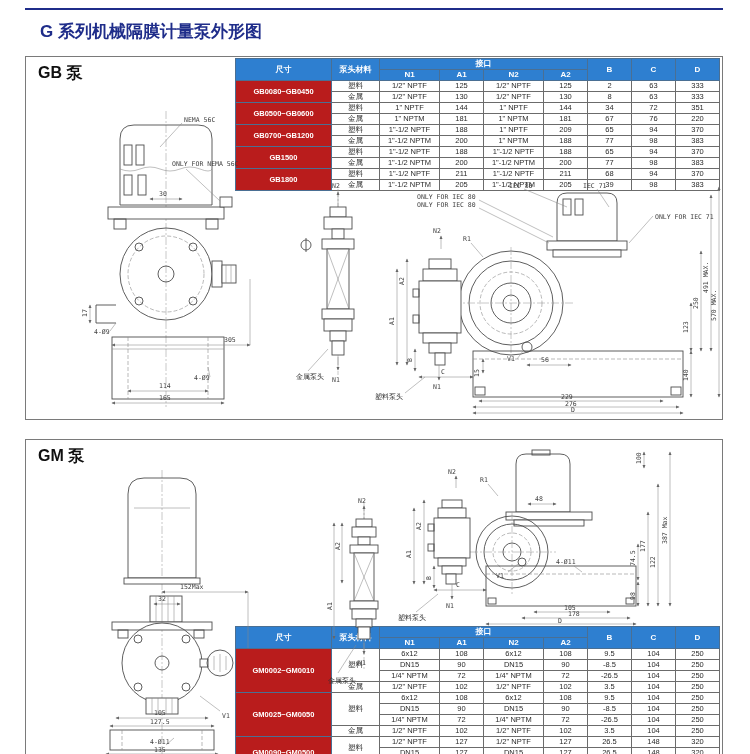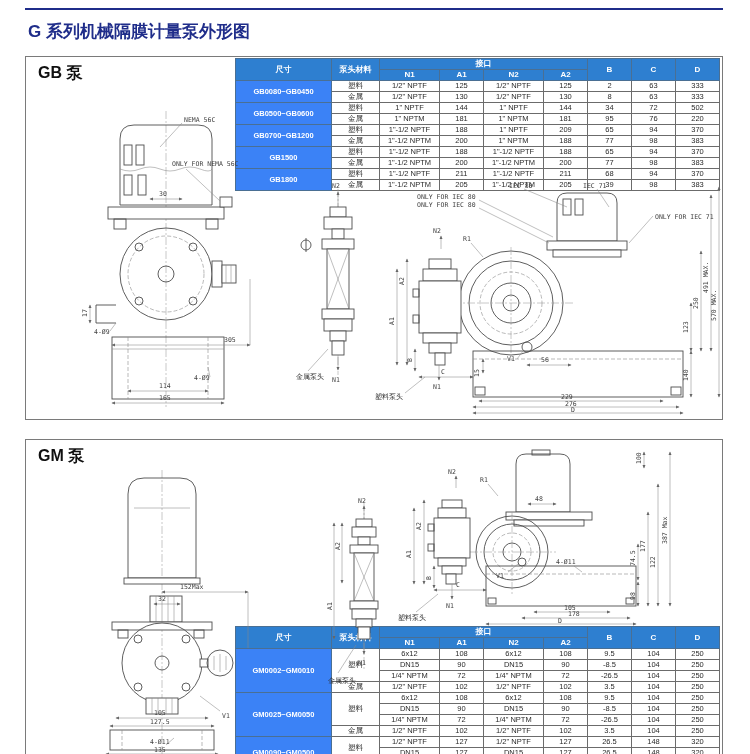--- a/index.html
+++ b/index.html
@@ -1,32 +1,32 @@
 <!DOCTYPE html>
 <html><head>
 <meta charset="utf-8">
 <style>
   html,body{margin:0;padding:0;background:#fff;}
   .page{position:relative;width:750px;height:754px;background:#fff;overflow:hidden;
         font-family:"Liberation Sans",sans-serif;}
   .top-rule{position:absolute;left:25px;top:8px;width:698px;height:2px;background:#1f2d8a;}
-  .title{position:absolute;left:28px;top:20px;margin:0;font-size:17px;font-weight:bold;color:#1f2d8a;}
+  .title{position:absolute;left:40px;top:20px;margin:0;font-size:17px;font-weight:bold;color:#1f2d8a;}
   .panel{position:absolute;left:25px;width:698px;border:1px solid #7a7a7a;background:#fff;box-sizing:border-box;padding-left:12px;}
   .panel.gb{top:56px;height:364px;}
   .panel.gm{top:432px;height:320px;margin-top:7px;}
   .panel-title{position:absolute;left:12px;top:6px;margin:0;font-size:16px;font-weight:bold;color:#101010;}
 
   table.spec{position:absolute;border-collapse:collapse;table-layout:fixed;width:388px;
              font-size:7.5px;background:#fff;border:1px solid #3a3a3a;}
   .gb table.spec{left:209px;top:1px;}
   .gm table.spec{left:209px;top:186px;}
   table.spec th,table.spec td{border:1px solid #6b6b6b;padding:0;text-align:center;height:10px;
              line-height:10px;white-space:nowrap;overflow:hidden;font-weight:normal;color:#2a2a2a;}
   table.spec thead th{background:#2e7fd0;color:#fff;font-weight:bold;font-size:8px;border-color:#4a6f93;}
-  table.spec td.grp{background:#3b82f6;color:#fff;font-weight:bold;font-size:7.5px;border-color:#4a6f93;}
+  table.spec td.grp{background:#b91c1c;color:#fff;font-weight:bold;font-size:7.5px;border-color:#4a6f93;}
   .c-size{width:96px}.c-mat{width:48px}.c-n{width:60px}.c-a{width:44px}.c-bcd{width:44px}
 
   svg{position:absolute;}
   .s{stroke:#4d4d4d;stroke-width:.9;fill:none;}
   .sf{stroke:#4d4d4d;stroke-width:.9;fill:#fff;}
   .dm{stroke:#8a8a8a;stroke-width:.55;fill:none;}
   .cl{stroke:#9a9a9a;stroke-width:.55;fill:none;stroke-dasharray:8 2 2 2;}
   .dh{stroke:#8a8a8a;stroke-width:.6;fill:none;stroke-dasharray:4 2;}
   .t{font:6.5px "DejaVu Sans Mono",monospace;fill:#3f3f3f;}
   .tz{font:7px "Liberation Sans",sans-serif;fill:#303030;}
@@ -93,29 +93,29 @@
           </tr>
           <tr>
             <td rowspan="2" class="grp">GB0500~GB0600</td>
             <td>塑料</td>
             <td>1" NPTF</td>
             <td>144</td>
             <td>1" NPTF</td>
             <td>144</td>
             <td>34</td>
             <td>72</td>
-            <td>502</td>
+            <td>351</td>
           </tr>
           <tr>
             <td>金属</td>
             <td>1" NPTM</td>
             <td>181</td>
             <td>1" NPTM</td>
             <td>181</td>
-            <td>95</td>
+            <td>67</td>
             <td>76</td>
             <td>220</td>
           </tr>
           <tr>
             <td rowspan="2" class="grp">GB0700~GB1200</td>
             <td>塑料</td>
             <td>1"-1/2 NPTF</td>
             <td>188</td>
             <td>1" NPTF</td>
             <td>209</td>

